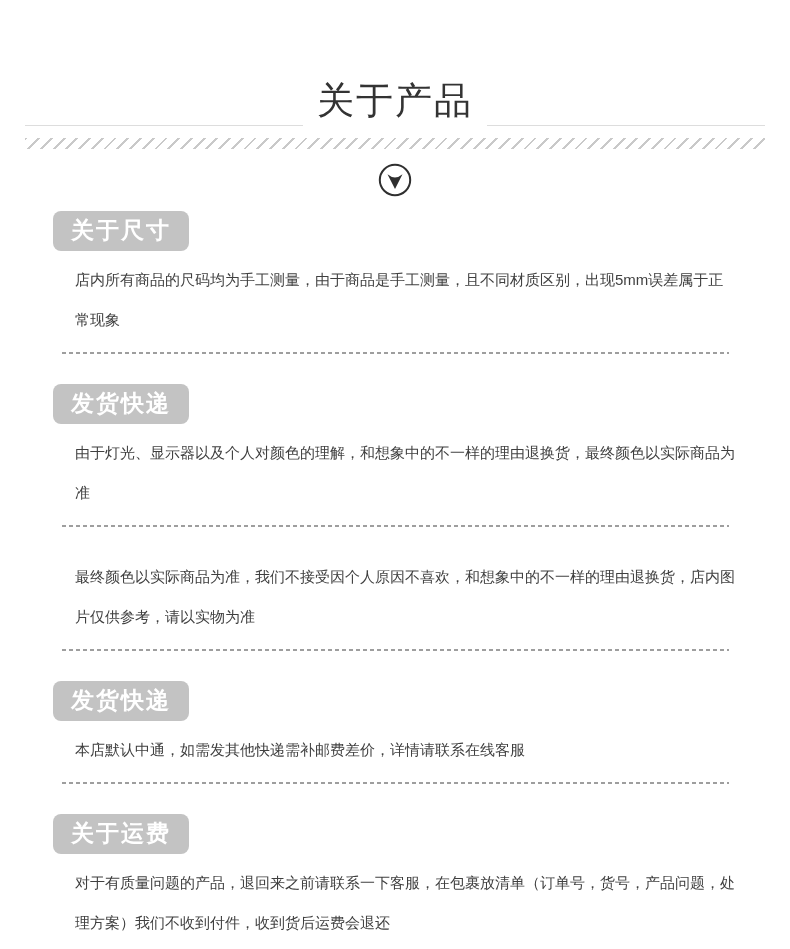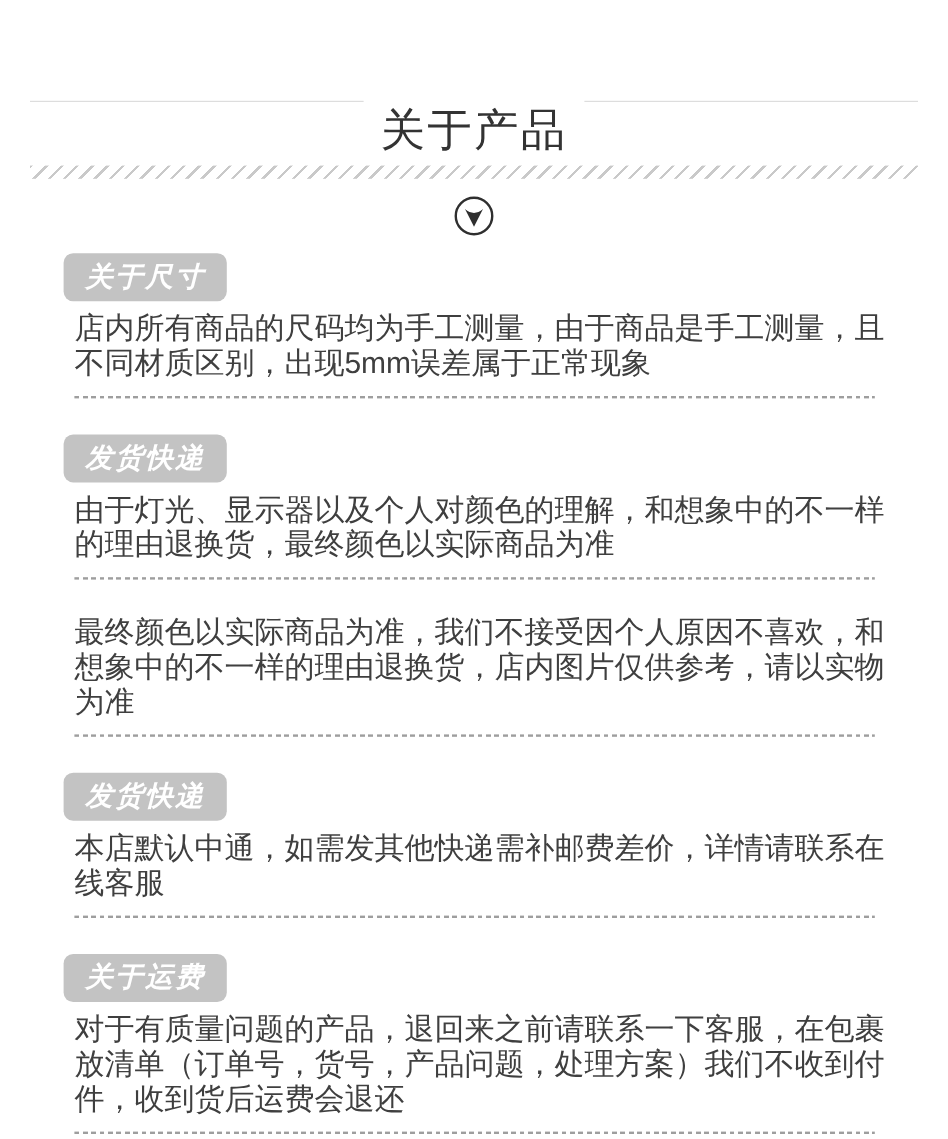--- a/index.html
+++ b/index.html
@@ -12,44 +12,44 @@
     --title-line:#dddddd;
     --arrow:#2f2f2f;
   }
   *{margin:0;padding:0;box-sizing:border-box;}
   html,body{background:#ffffff;}
   body{
     width:790px;height:949px;overflow:hidden;
     font-family:"Liberation Sans",sans-serif;
   }
   .header{padding-top:84px;}
-  .title-row{display:flex;align-items:flex-start;margin:0 25px;height:42px;}
+  .title-row{display:flex;align-items:flex-end;margin:0 25px;height:42px;}
   .hline{flex:1;height:1px;background:var(--title-line);}
   .page-title{
     font-size:37px;font-weight:400;color:var(--title-text);
     letter-spacing:2px;padding:0 14px;white-space:nowrap;
     font-family:"Liberation Sans",sans-serif;
   }
   .hatch{
     margin:12px 25px 0;height:11px;
     background:repeating-linear-gradient(135deg,var(--hatch) 0 2px,transparent 2px 9px);
   }
   .arrow-wrap{margin-top:14px;display:flex;justify-content:center;}
   .sections{margin-top:14px;}
   .section{margin:0 52px 30px 53px;}
   .badge{
     display:inline-block;background:var(--badge-bg);
-    border-radius:8px;padding:4px 18px 5px;margin-bottom:9px;font-style:italic;
+    border-radius:8px;padding:4px 18px 5px;margin-bottom:9px;
   }
   .badge-label{
     color:var(--badge-text);font-size:23px;font-weight:bold;letter-spacing:2px;
   }
   .body-text{
-    font-size:25px;line-height:29px;color:var(--body-text);
-    margin-left:9px;max-width:677px;line-break:anywhere;
+    font-size:15px;line-height:40px;color:var(--body-text);
+    margin-left:22px;max-width:677px;line-break:anywhere;
   }
   .sep{
     height:2px;margin:12px 0 0 9px;max-width:667px;
     background:repeating-linear-gradient(90deg,var(--separator) 0 4px,transparent 4px 7px);
   }
 </style>
 </head>
 <body>
 
 <div class="header">

